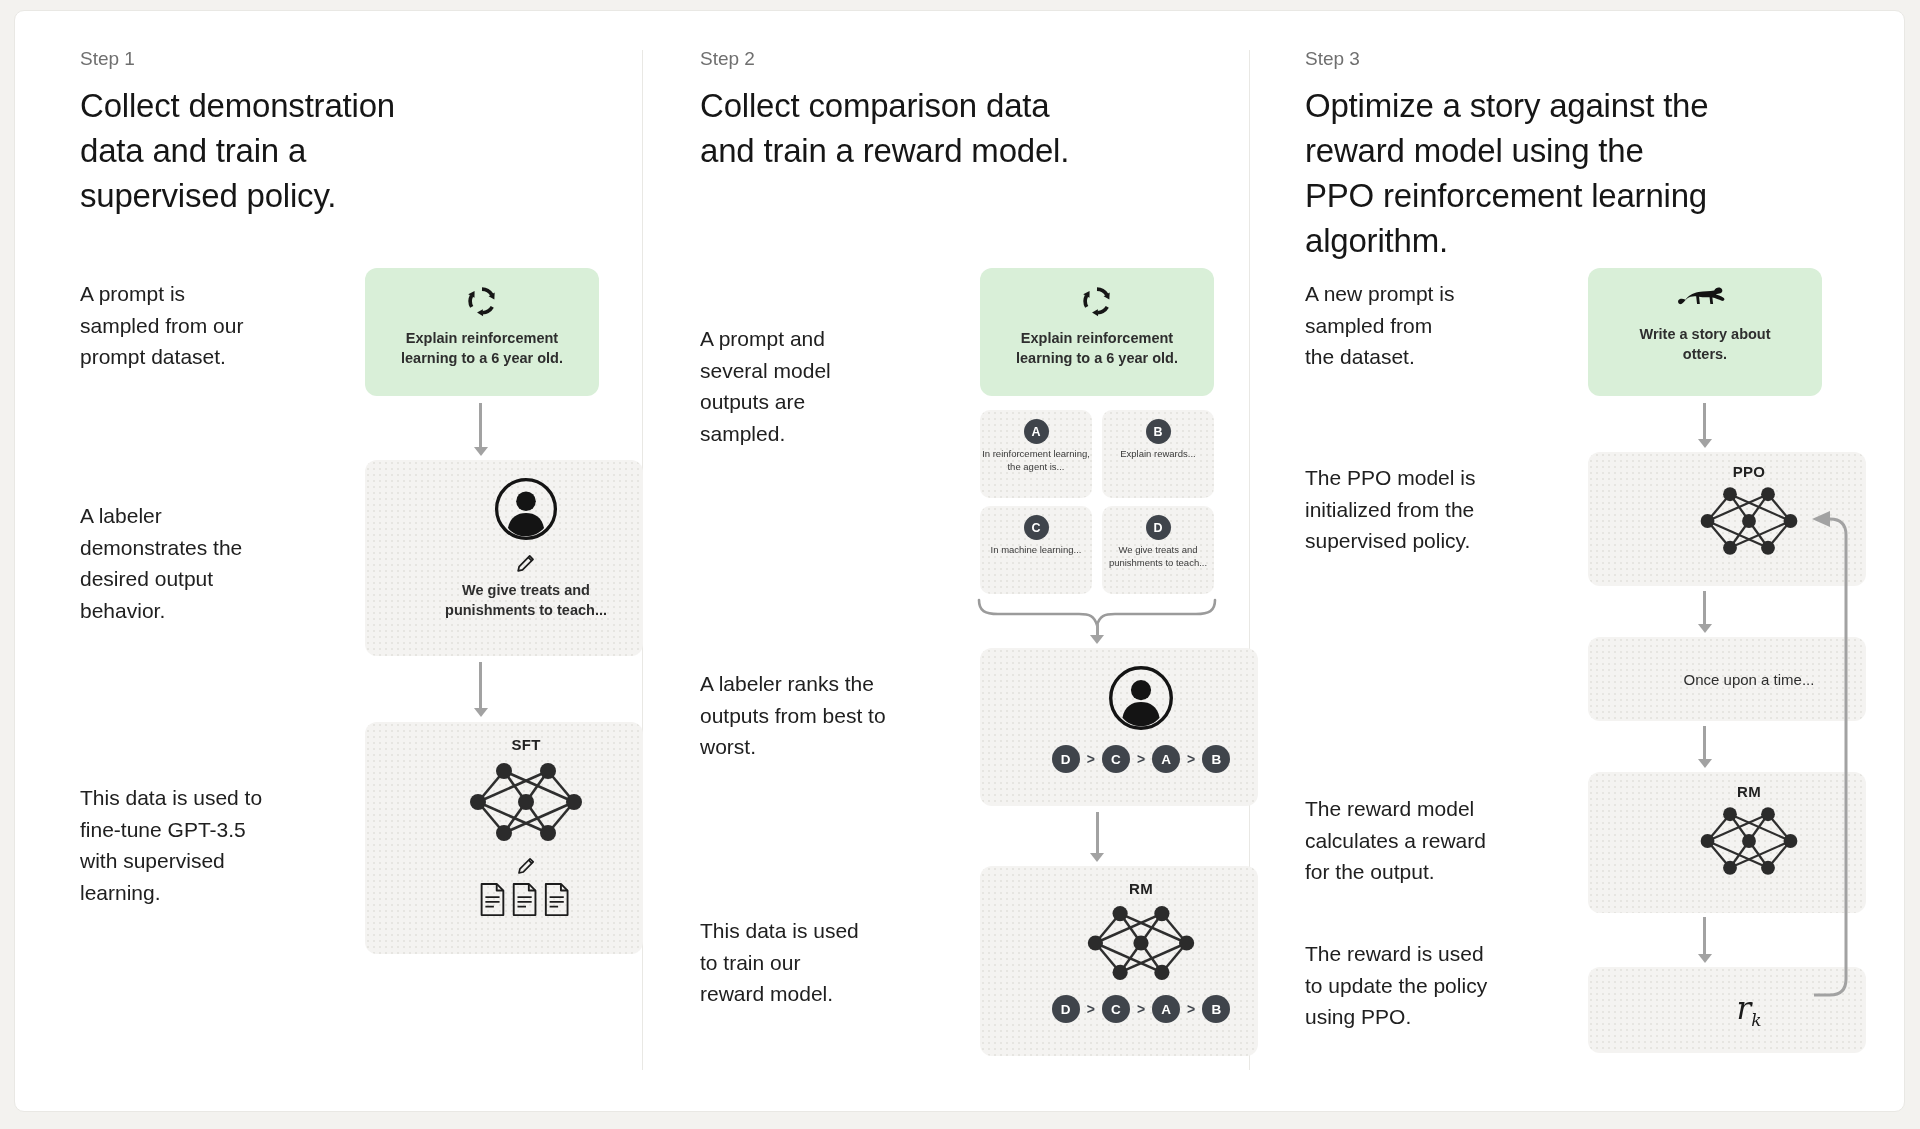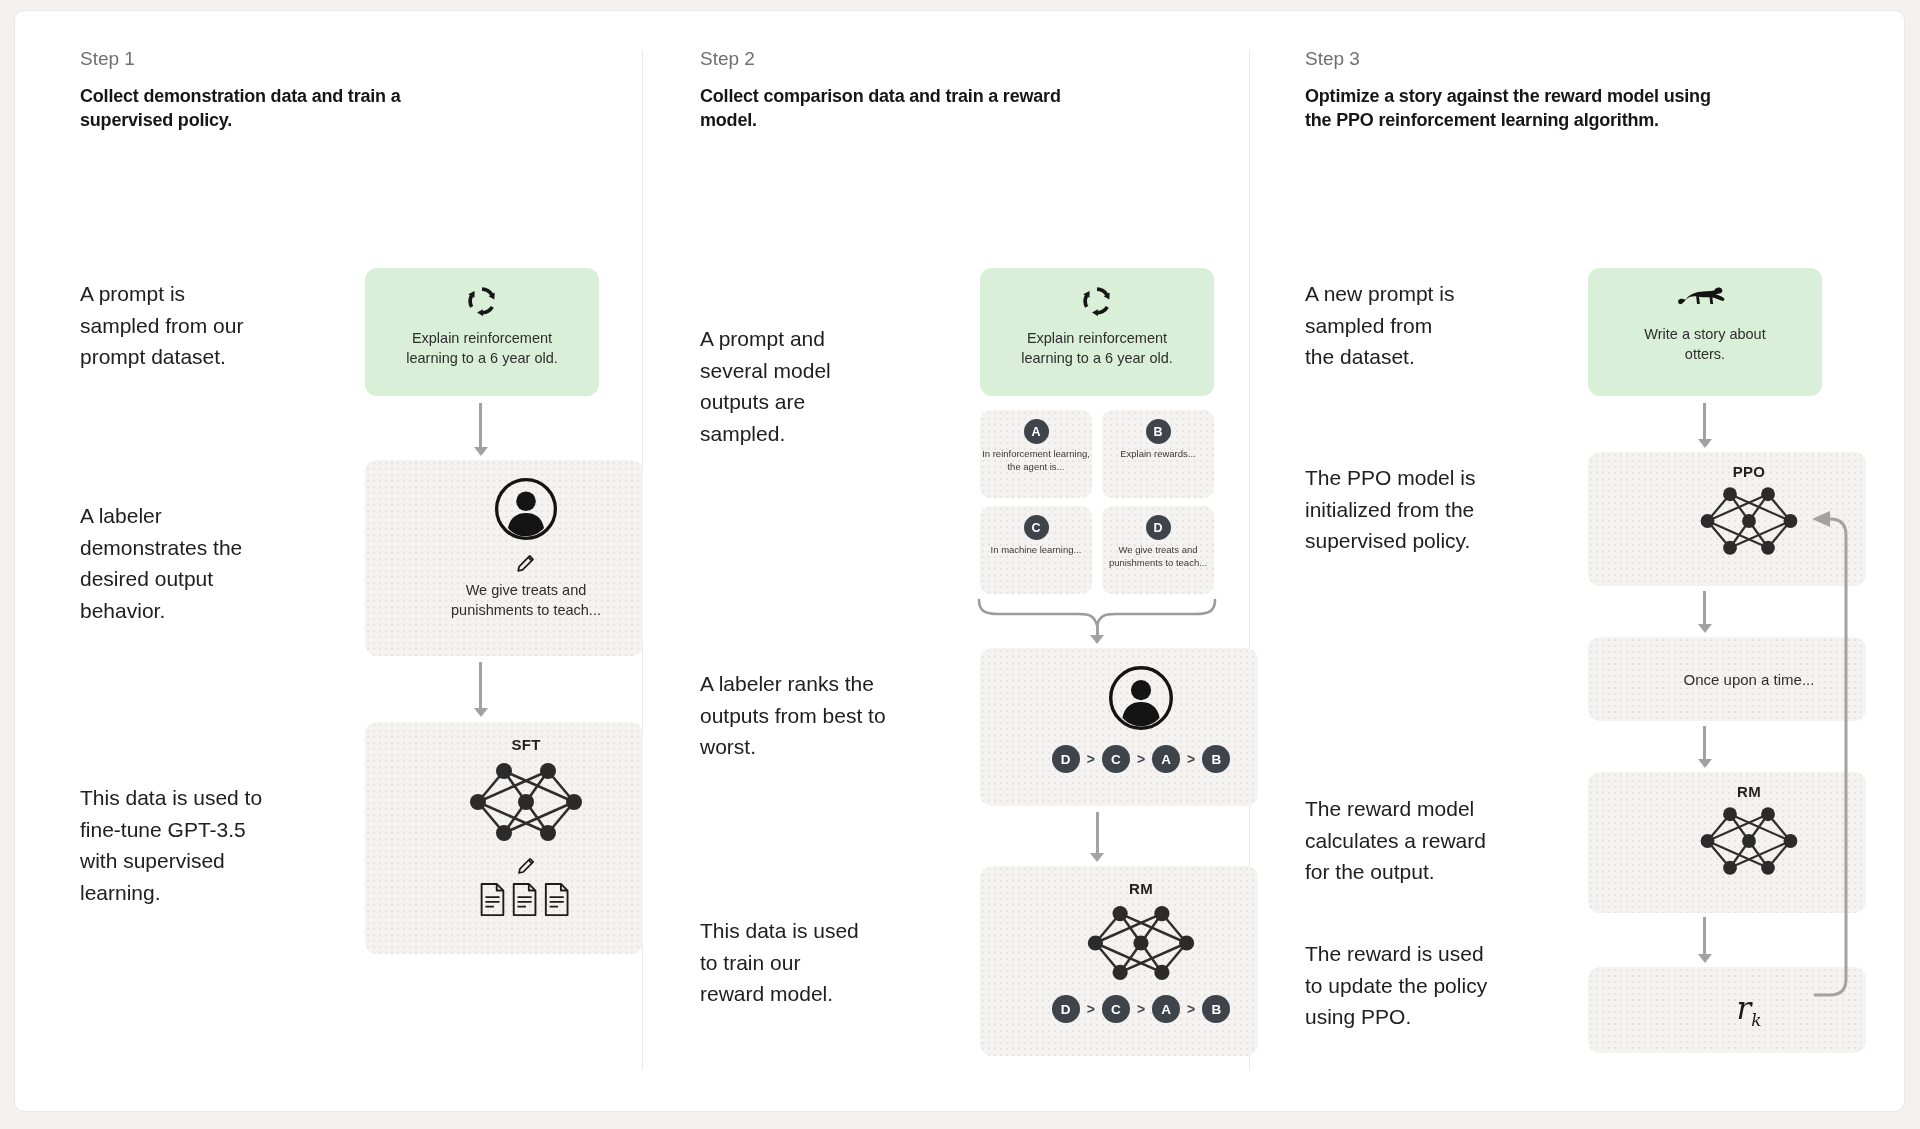--- a/index.html
+++ b/index.html
@@ -11,39 +11,39 @@
   .stage{position:relative;width:1920px;height:1129px;overflow:hidden;background:var(--page-bg,#f3f2ef);}
   .card{
     position:absolute;left:14px;top:10px;width:1889px;height:1100px;
     background:var(--card-bg,#ffffff);
     border:1px solid var(--divider,#e9e8e4);
     border-radius:10px;
   }
   .divider{position:absolute;width:1px;top:50px;height:1020px;background:var(--divider,#e9e8e4);}
   .step-label{position:absolute;font-size:19px;color:var(--step-label,#6f6f6f);}
   .step-title{
-    position:absolute;margin:0;font-size:18px;line-height:1.36;font-weight:700;
+    position:absolute;margin:0;font-size:33px;line-height:1.36;font-weight:400;
     color:var(--heading,#161616);letter-spacing:-0.2px;
   }
   .caption{position:absolute;margin:0;font-size:21px;line-height:1.5;color:var(--body-text,#202020);}
   
   .gbox{
     position:absolute;width:234px;border-radius:12px;
     background:var(--prompt-green,#d9efd8);
     display:flex;flex-direction:column;align-items:center;
   }
   .fbox{
     position:absolute;width:234px;border-radius:12px;
     background-color:var(--box-gray,#f4f3f1);
     background-image:radial-gradient(#e6e5e1 0.8px, transparent 0.9px);
     background-size:6px 6px;
     display:flex;flex-direction:column;align-items:center;padding-left:44px;
   }
   .gbox-text,.fbox-text{
-    font-size:14.5px;line-height:1.38;color:#2e2e2e;text-align:center;
+    font-size:14.5px;line-height:1.38;color:#2e2e2e;text-align:center;font-weight:bold;
   }
   .nn-label{font-size:15px;font-weight:700;color:#222;letter-spacing:0.3px;}
   .icon{display:inline-flex;align-items:center;justify-content:center;}
   .icon svg{width:100%;height:100%;display:block;}
   
   .varrow{
     position:absolute;width:3px;
     background:linear-gradient(var(--arrow-gray,#a2a2a2),var(--arrow-gray,#a2a2a2)) top center/3px calc(100% - 9px) no-repeat;
   }
   .varrow::after{

